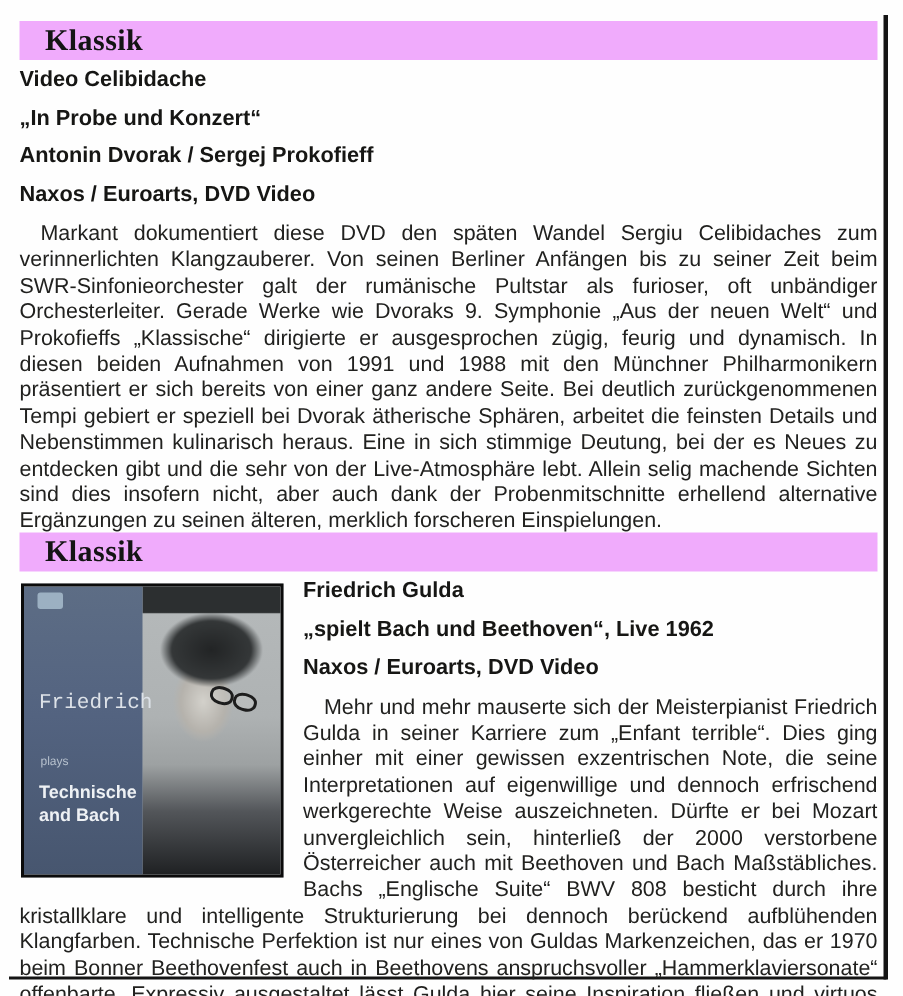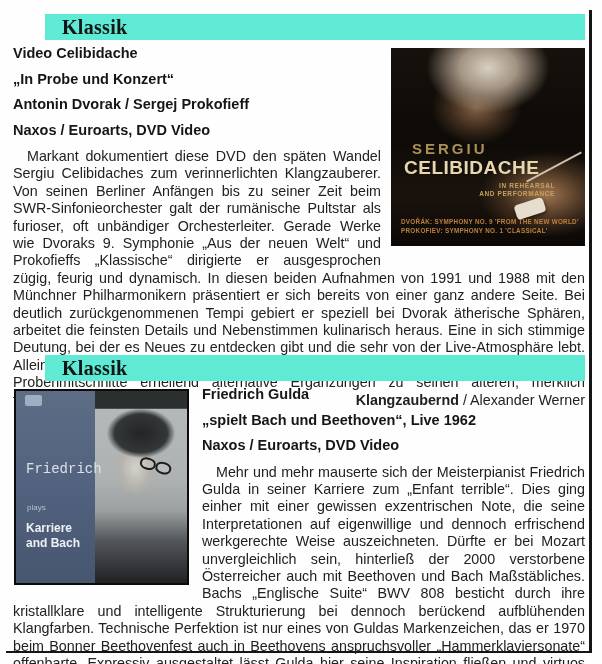--- a/index.html
+++ b/index.html
@@ -8,21 +8,21 @@
           font-family:"Liberation Sans",sans-serif;color:#1f1f1d;}
 
   
   .border-right{position:absolute;left:589px;top:10px;width:3px;height:643px;background:#141414;}
   .border-bottom{position:absolute;left:6px;top:651px;width:585px;height:2px;background:#141414;}
 
   
   .review{position:absolute;left:13px;width:572px;}
   .sec1{top:14px;}
   .sec2{top:355px;}
-  .band{height:26px;background:#5eead4;display:flex;align-items:center;padding-left:17px;box-sizing:border-box;margin-left:32px;}
+  .band{height:26px;background:#f0abfc;display:flex;align-items:center;padding-left:17px;box-sizing:border-box;}
   .band-title{font-family:"Liberation Serif",serif;font-weight:bold;font-size:20px;color:#141414;letter-spacing:.3px;}
   .content{margin-top:6px;overflow:hidden;}
 
   .meta{font-size:14.5px;font-weight:bold;margin:0 0 10px 0;line-height:15.5px;color:#161614;}
   .body{font-size:14.3px;line-height:17.4px;text-align:justify;margin:0;text-indent:14px;color:#21211f;}
   .sig{float:right;text-indent:0;white-space:nowrap;margin-left:27px;}
   .sig b{font-weight:bold;}
 
   
   .cover1{position:relative;float:right;width:194px;height:198px;margin:2px 0 8px 10px;overflow:hidden;
@@ -67,34 +67,20 @@
 
   <div class="border-right"></div>
   <div class="border-bottom"></div>
 
   <section class="review sec1">
     <div class="band">
       <span class="band-title">Klassik</span>
     </div>
     <div class="content">
 
-      <div class="cover1">
-        <div class="c1-baton"></div>
-        <div class="c1-cuff"></div>
-        <div class="c1-sergiu">SERGIU</div>
-        <div class="c1-celi">CELIBIDACHE</div>
-        <div class="c1-sub">
-          <div>IN REHEARSAL</div>
-          <div>AND PERFORMANCE</div>
-        </div>
-        <div class="c1-bottom">
-          <div>DVOŘÁK: SYMPHONY NO. 9 'FROM THE NEW WORLD'</div>
-          <div>PROKOFIEV: SYMPHONY NO. 1 'CLASSICAL'</div>
-        </div>
-      </div>
 
       <h3 class="meta">Video Celibidache</h3>
       <h3 class="meta">„In Probe und Konzert“</h3>
       <h3 class="meta">Antonin Dvorak / Sergej Prokofieff</h3>
       <h3 class="meta">Naxos / Euroarts, DVD Video</h3>
 
       <p class="body"><span>Markant dokumentiert diese DVD den späten Wandel Sergiu Celibidaches zum verinnerlichten Klangzauberer. Von seinen Berliner Anfängen bis zu seiner Zeit beim SWR-Sinfonieorchester galt der rumänische Pultstar als furioser, oft unbändiger Orchesterleiter. Gerade Werke wie Dvoraks 9. Symphonie „Aus der neuen Welt“ und Prokofieffs „Klassische“ dirigierte er ausgesprochen zügig, feurig und dynamisch. In diesen beiden Aufnahmen von 1991 und 1988 mit den Münchner Philharmonikern präsentiert er sich bereits von einer ganz andere Seite. Bei deutlich zurückgenommenen Tempi gebiert er speziell bei Dvorak ätherische Sphären, arbeitet die feinsten Details und Nebenstimmen kulinarisch heraus. Eine in sich stimmige Deutung, bei der es Neues zu entdecken gibt und die sehr von der Live-Atmosphäre lebt. Allein selig machende Sichten sind dies insofern nicht, aber auch dank der Probenmitschnitte erhellend alternative Ergänzungen zu seinen älteren, merklich forscheren Einspielungen.</span>
         <span class="sig"><b>Klangzaubernd</b><span> / Alexander Werner</span></span>
       </p>
     </div>
@@ -111,21 +97,21 @@
           <div class="c2-glasses">
             <div class="lens"></div>
             <div class="lens l2"></div>
           </div>
         </div>
         <div class="c2-panel">
           <div class="c2-logo"></div>
           <div class="c2-friedrich">Friedrich</div>
           <div class="c2-plays">plays</div>
           <div class="c2-works">
-            <div>Karriere</div>
+            <div>Technische</div>
             <div>and Bach</div>
           </div>
         </div>
       </div>
 
       <h3 class="meta">Friedrich Gulda</h3>
       <h3 class="meta">„spielt Bach und Beethoven“, Live 1962</h3>
       <h3 class="meta">Naxos / Euroarts, DVD Video</h3>
 
       <p class="body"><span>Mehr und mehr mauserte sich der Meisterpianist Friedrich Gulda in seiner Karriere zum „Enfant terrible“. Dies ging einher mit einer gewissen exzentrischen Note, die seine Interpretationen auf eigenwillige und dennoch erfrischend werkgerechte Weise auszeichneten. Dürfte er bei Mozart unvergleichlich sein, hinterließ der 2000 verstorbene Österreicher auch mit Beethoven und Bach Maßstäbliches. Bachs „Englische Suite“ BWV 808 besticht durch ihre kristallklare und intelligente Strukturierung bei dennoch berückend aufblühenden Klangfarben. Technische Perfektion ist nur eines von Guldas Markenzeichen, das er 1970 beim Bonner Beethovenfest auch in Beethovens anspruchsvoller „Hammerklaviersonate“ offenbarte. Expressiv ausgestaltet lässt Gulda hier seine Inspiration fließen und virtuos spüren, dass ihm auch immer der Jazz sehr am Herzen lag. Ein rares Ereignis in Bild und Ton.</span>

